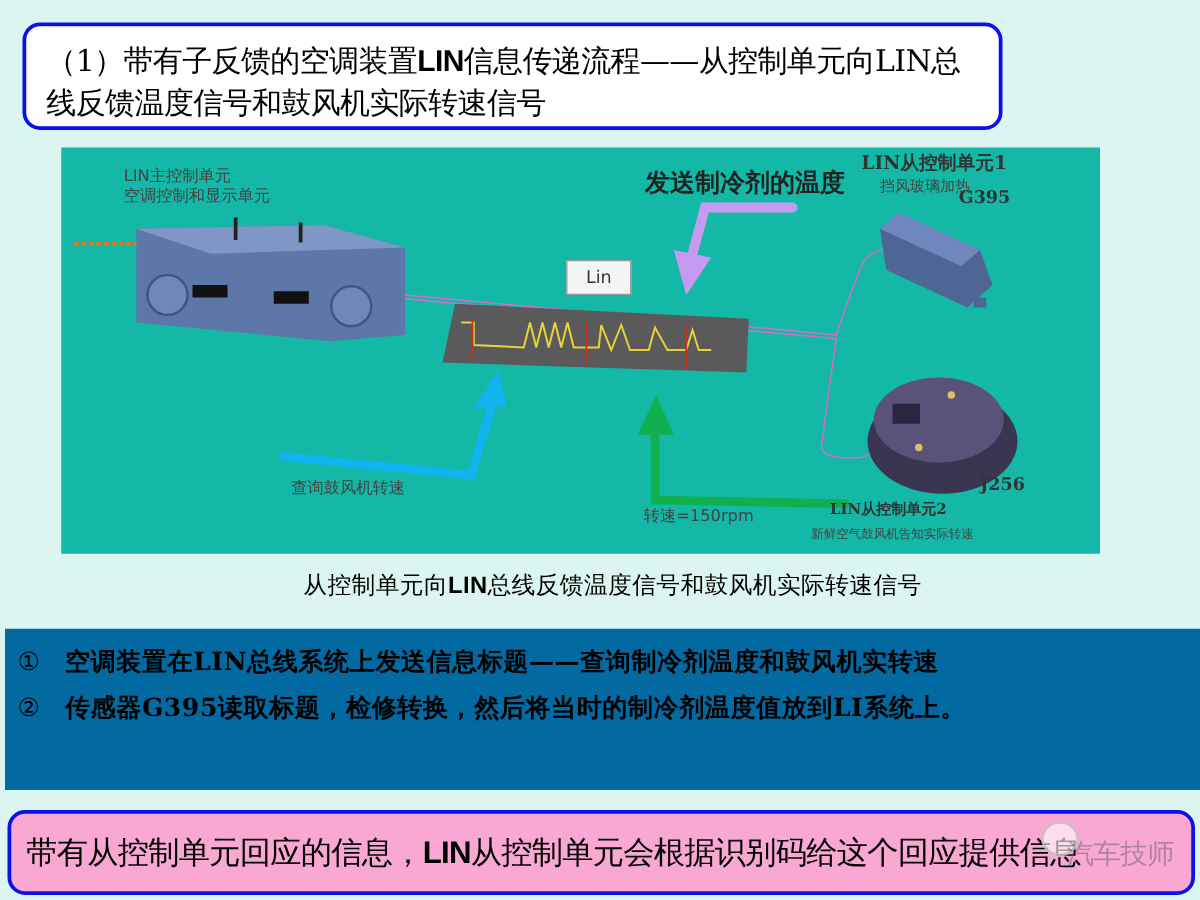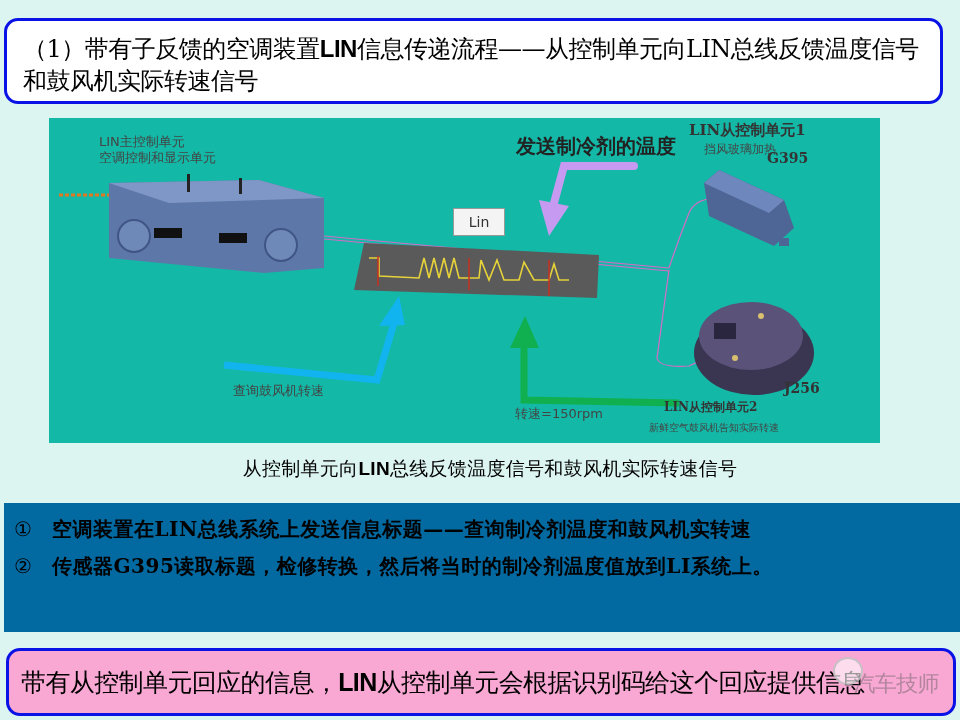--- a/index.html
+++ b/index.html
@@ -4,21 +4,21 @@
   <style>
     * { box-sizing: border-box; margin: 0; padding: 0; }
     html, body { width: 960px; height: 720px; overflow: hidden; }
     body {
       background: #DCF5F1;
       position: relative;
       font-family: "DejaVu Serif", "Liberation Serif", serif;
       color: #000;
     }
     .title-box {
-      position: absolute; left: 4px; top: 18px; width: 939px; height: 86px;
+      position: absolute; left: 18px; top: 18px; width: 784px; height: 86px;
       background: #fff; border: 3px solid #0A12E6; border-radius: 14px;
       padding: 12px 12px 0 16px;
       font-size: 24px; line-height: 32px; letter-spacing: -0.5px;
       font-weight: normal;
     }
     .title-box b { font-family: "Liberation Sans", sans-serif; font-weight: bold; }
 
     .figure {
       position: absolute; left: 49px; top: 118px; width: 831px; height: 325px;
       background: #14b8a6; overflow: hidden;

